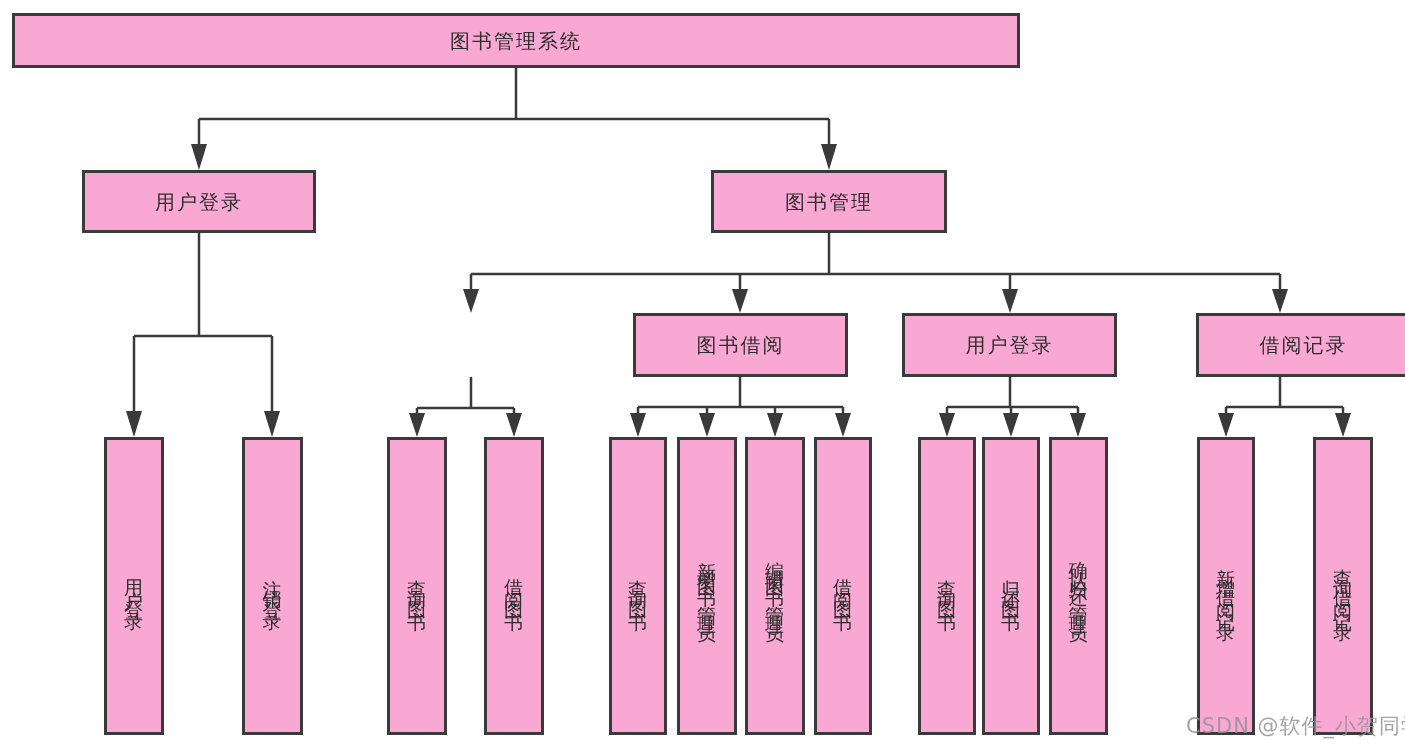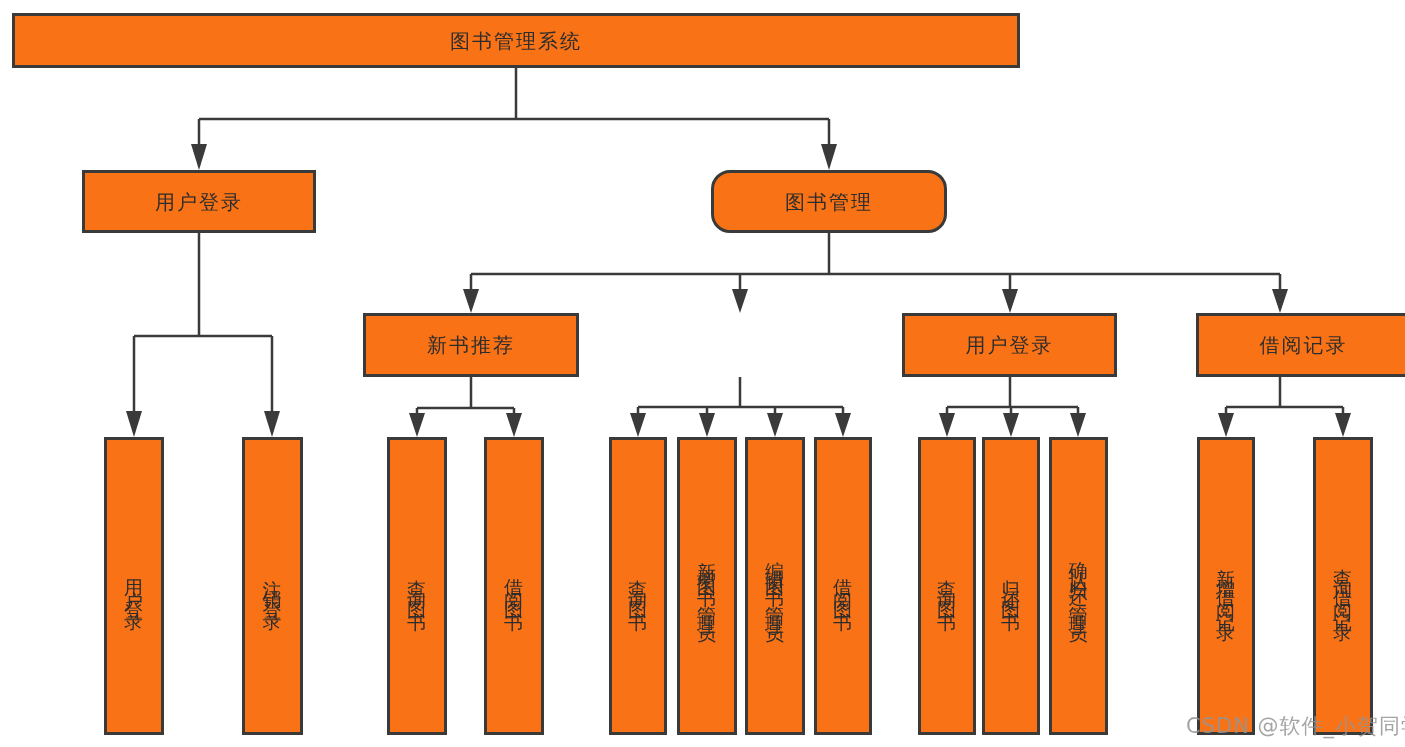--- a/index.html
+++ b/index.html
@@ -17,21 +17,21 @@
   }
   .wires {
     position: absolute;
     left: 0; top: 0;
     width: 1405px;
     height: 747px;
   }
   .node {
     position: absolute;
     box-sizing: border-box;
-    background: #f97316;
+    background: #f9a8d4;
     border: 3px solid #3a3a3a;
     color: #2d2d2d;
     display: flex;
     align-items: center;
     justify-content: center;
     text-align: left;
     z-index: 2;
   }
   .node.h {
     font-size: 20px;
@@ -108,23 +108,23 @@
       <polygon points="1070,413 1086,413 1078,437"></polygon>
 
       <polygon points="1218,413 1234,413 1226,437"></polygon>
       <polygon points="1335,413 1351,413 1343,437"></polygon>
     </g>
   </svg>
 
   <div class="node h" style="left:12px; top:13px; width:1008px; height:55px;">图书管理系统</div>
 
   <div class="node h" style="left:82px; top:170px; width:234px; height:63px;">用户登录</div>
-  <div class="node h" style="left:711px; top:170px; width:236px; height:63px;border-radius:19px;">图书管理</div>
+  <div class="node h" style="left:711px; top:170px; width:236px; height:63px;">图书管理</div>
 
-  <div class="node h" style="left:363px; top:313px; width:216px; height:64px;">新书推荐</div>
+  <div class="node h" style="left:633px; top:313px; width:215px; height:64px;">图书借阅</div>
   <div class="node h" style="left:902px; top:313px; width:215px; height:64px;">用户登录</div>
   <div class="node h" style="left:1196px; top:313px; width:215px; height:64px;">借阅记录</div>
 
   <div class="node v" style="left:104px; top:437px; width:60px; height:298px;">用户登录</div>
   <div class="node v" style="left:242px; top:437px; width:61px; height:298px;">注销登录</div>
 
   <div class="node v" style="left:387px; top:437px; width:60px; height:298px;">查询图书</div>
   <div class="node v" style="left:484px; top:437px; width:60px; height:298px;">借阅图书</div>
 
   <div class="node v" style="left:609px; top:437px; width:58px; height:298px;">查询图书</div>

